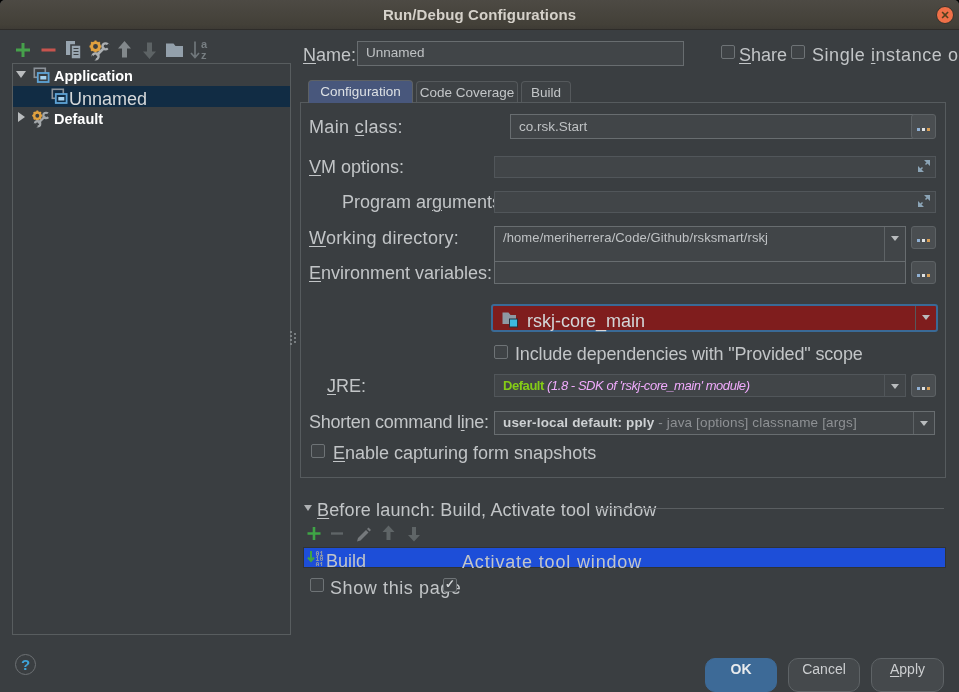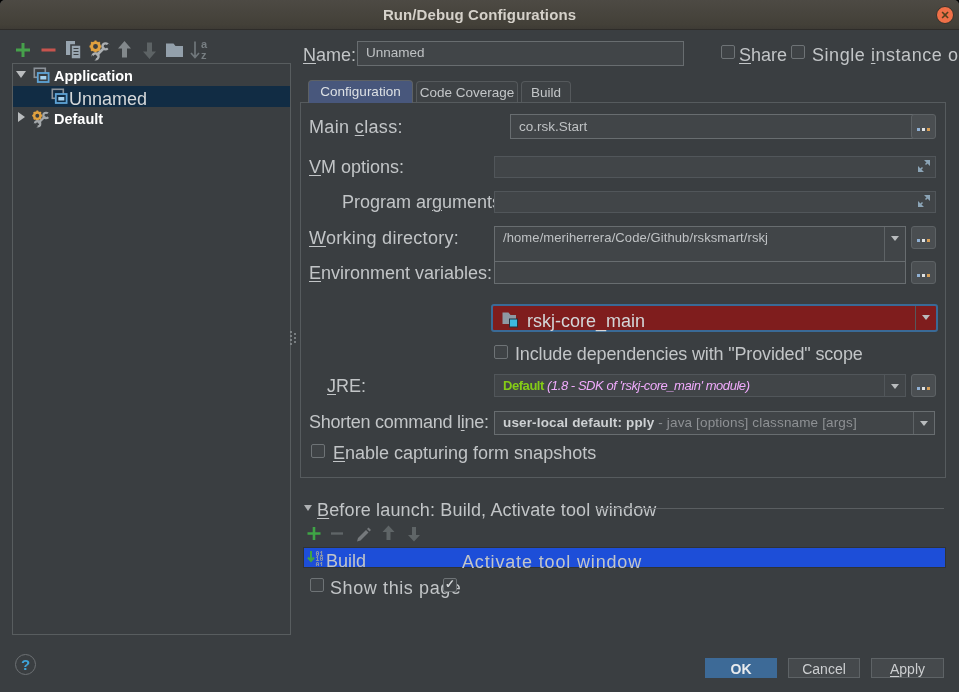--- a/index.html
+++ b/index.html
@@ -32,21 +32,21 @@
   .dots3:before { content:""; position:absolute; left:5px; top:calc(50% + 1px); width:3px; height:3px;
                   background:#8fb0d4; box-shadow:5px 0 0 #dfe2e4, 10px 0 0 #d9a057; }
   .combo-arr { position:absolute; top:0; bottom:0; width:21px; border-left:1px solid #5e6366; }
   .combo-arr:before { content:""; position:absolute; left:6px; top:9px;
                       border-left:4.5px solid transparent; border-right:4.5px solid transparent;
                       border-top:5.5px solid #b9bcbe; }
   .tri-r { width:0; height:0; border-top:5px solid transparent; border-bottom:5px solid transparent;
            border-left:7px solid #9da1a3; position:absolute; }
   .tri-d { width:0; height:0; border-left:5px solid transparent; border-right:5px solid transparent;
            border-top:7px solid #9da1a3; position:absolute; }
-  .btn { position:absolute; height:20px; border-radius:0; background:#45494c;
+  .btn { position:absolute; height:34px; border-radius:10px; background:#45494c;
          border:1px solid #5e6366; color:#ccced0; font-size:14px; text-align:center;
          line-height:20px; }
 </style>
 </head>
 <body>
 <div id="win">
   <div id="titlebar">
     <div id="title">Run/Debug Configurations</div>
     <div id="closebtn">✕</div>
   </div>

